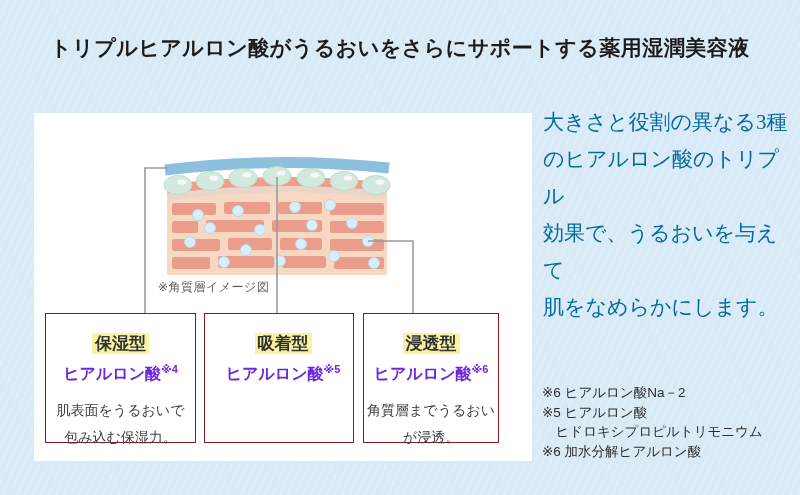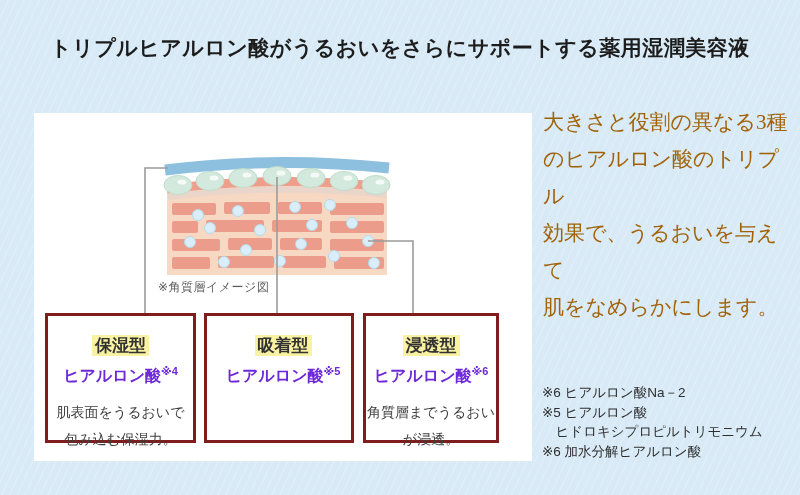--- a/index.html
+++ b/index.html
@@ -20,35 +20,35 @@
     background:#ffffff;
   }
   .illust{position:absolute;left:128px;top:38px;width:230px;height:126px;}
   .caption{
     position:absolute;left:124px;top:166px;
     font-size:12px;letter-spacing:0.5px;color:#5a5a5a;
   }
   .connectors{position:absolute;left:0;top:0;width:498px;height:348px;pointer-events:none;}
   .card{
     position:absolute;top:200px;height:130px;background:#ffffff;
-    border:3px solid #7f1d1d;text-align:center;box-sizing:border-box;
+    border:1px solid #7f1d1d;text-align:center;box-sizing:border-box;
     padding-top:18px;
   }
   .card1{left:11px;width:151px;}
   .card2{left:170px;width:150px;padding-left:8px;}
   .card3{left:329px;width:136px;}
   .htype{font-size:17px;font-weight:bold;color:#323232;line-height:23px;}
   .hl{background:#f9f2a2;padding:1px 3px;}
   .hname{margin-top:3px;font-size:16px;font-weight:bold;color:#6d28d9;line-height:22px;}
   .hname sup{font-size:11px;font-weight:bold;}
   .hdesc{margin-top:12px;font-size:14px;color:#3f3f3f;line-height:27px;}
   .side-desc{
     position:absolute;left:543px;top:104px;width:245px;
     font-family:"Liberation Serif","DejaVu Serif",serif;
-    font-size:21px;line-height:37px;color:#a16207;
+    font-size:21px;line-height:37px;color:#0369a1;
   }
   .footnotes{
     position:absolute;left:542px;top:383px;width:250px;
     font-size:13.5px;line-height:19.5px;color:#2e2e2e;
   }
 </style>
 </head>
 <body>
 
 <h1 class="title">トリプルヒアルロン酸がうるおいをさらにサポートする薬用湿潤美容液</h1>

